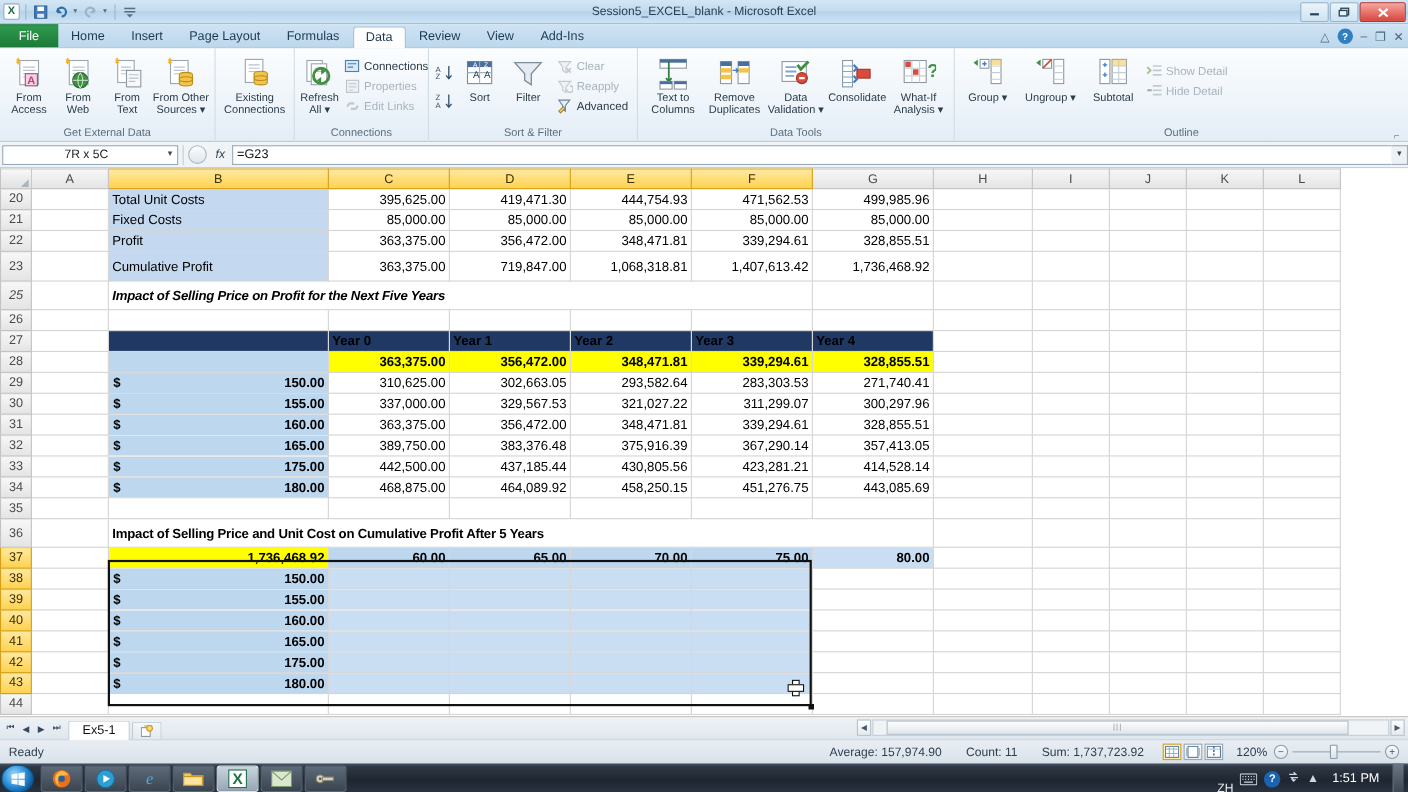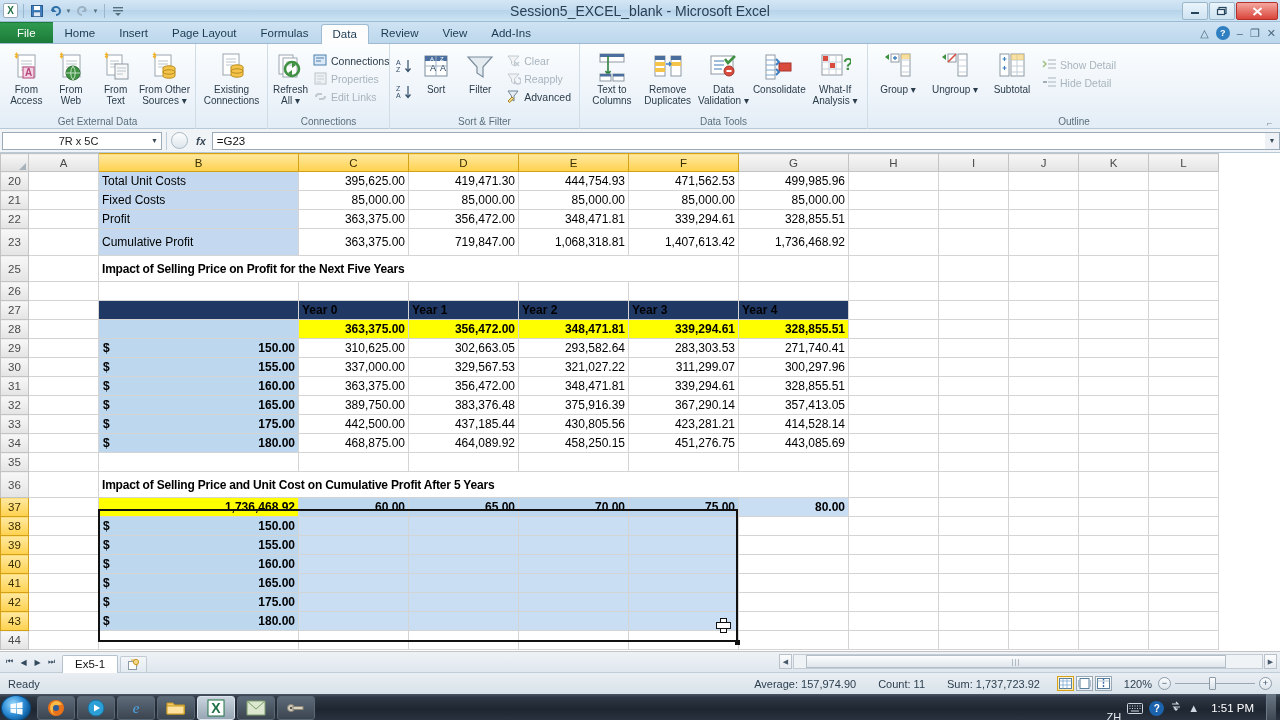--- a/index.html
+++ b/index.html
@@ -23,21 +23,21 @@
     display:flex;align-items:center;justify-content:center;
     font-weight:bold;color:#1e7145;font-size:10px;border-radius:2px;
   }
   .qat-sep{width:1px;height:14px;background:#9ab7cc;margin:0 3px;}
   .qat-btn{width:16px;height:16px;display:flex;align-items:center;justify-content:center;
     font-size:11px;color:#2a5d8f;}
   .qat-btn.save{color:#2f6fa8;}
   .qat-arrow{font-size:6px;color:#55707f;width:7px;text-align:center;}
   .title-text{
     position:absolute;left:0;right:0;text-align:center;
-    font-size:14px;color:#2a3f52; pointer-events:none;
+    font-size:11px;color:#2a3f52; pointer-events:none;
   }
   .wincontrols{position:absolute;right:2px;top:0;display:flex;gap:1px;align-items:center;height:22px;}
   .wc{width:26px;height:18px;border:1px solid #9bb6c9;border-radius:2px;
       background:linear-gradient(to bottom,#eaf4fb,#cfe3f2);
       display:flex;align-items:center;justify-content:center;font-size:10px;color:#26455c;}
   .wc.close{width:42px;background:linear-gradient(to bottom,#f4a8a0,#d9443a);border-color:#b53028;color:#fff;font-weight:bold;}
   
   .tabstrip{
     height:22px;background:linear-gradient(to bottom,#cfe3f3,#bcd7ec);
     display:flex;align-items:flex-end;position:relative;border-bottom:1px solid #9dbcd4;
@@ -87,21 +87,21 @@
   .fbar{height:24px;display:flex;align-items:center;background:#f1f4f7;border-bottom:1px solid #b6c9d8;}
   .namebox{
     width:160px;height:18px;margin-left:2px;background:#fff;border:1px solid #9aaab8;
     display:flex;align-items:center;justify-content:space-between;padding:0 3px;font-size:11px;color:#222;
   }
   .namebox .nv{flex:1;text-align:center;}
   .nb-arrow{font-size:7px;color:#3a4a57;}
   .fb-sep{width:1px;height:18px;background:#c0ccd6;margin:0 4px;}
   .fx-round{width:17px;height:17px;border-radius:50%;background:linear-gradient(#fdfdfd,#dde6ee);
     border:1px solid #a8b8c4;}
-  .fxlbl{font-style:italic;font-weight:bold;font-size:11px;color:#3a4a57;margin:0 6px 0 8px;text-align:right;}
+  .fxlbl{font-style:italic;font-weight:normal;font-size:11px;color:#3a4a57;margin:0 6px 0 8px;text-align:right;}
   .fbinput{flex:1;height:18px;background:#fff;border:1px solid #9aaab8;border-right:none;
     font-size:11.5px;color:#111;padding:1px 4px;display:flex;align-items:center;}
   .fb-drop{width:15px;height:18px;background:#eef2f6;border:1px solid #9aaab8;border-left:none;
     display:flex;align-items:center;justify-content:center;font-size:7px;color:#3a4a57;}
   
   .gridwrap{position:relative;height:498px;background:#fff;overflow:hidden;}
   table.grid{border-collapse:collapse;table-layout:fixed;}
   .chdr td, .chdr th{
     height:18px;background:linear-gradient(to bottom,#f7f7f7,#e4e4e4);
     border:1px solid #c3c3c3;text-align:center;font-size:11.5px;color:#4a4a4a;font-weight:normal;
@@ -723,21 +723,21 @@
           <td class="cell num">719,847.00</td>
           <td class="cell num">1,068,318.81</td>
           <td class="cell num">1,407,613.42</td>
           <td class="cell num">1,736,468.92</td>
           <td class="cell "></td>
           <td class="cell "></td>
           <td class="cell "></td>
           <td class="cell "></td>
           <td class="cell "></td>
         </tr>
-        <tr style="height: 26px;">
+        <tr style="height: 26px; font-style: italic;">
           <td class="rhdr">25</td>
           <td class="cell "></td>
           <td class="cell title-cell lft" colspan="5">Impact of Selling Price on Profit for the Next Five Years</td>
           <td class="cell "></td>
           <td class="cell "></td>
           <td class="cell "></td>
           <td class="cell "></td>
           <td class="cell "></td>
           <td class="cell "></td>
         </tr>

